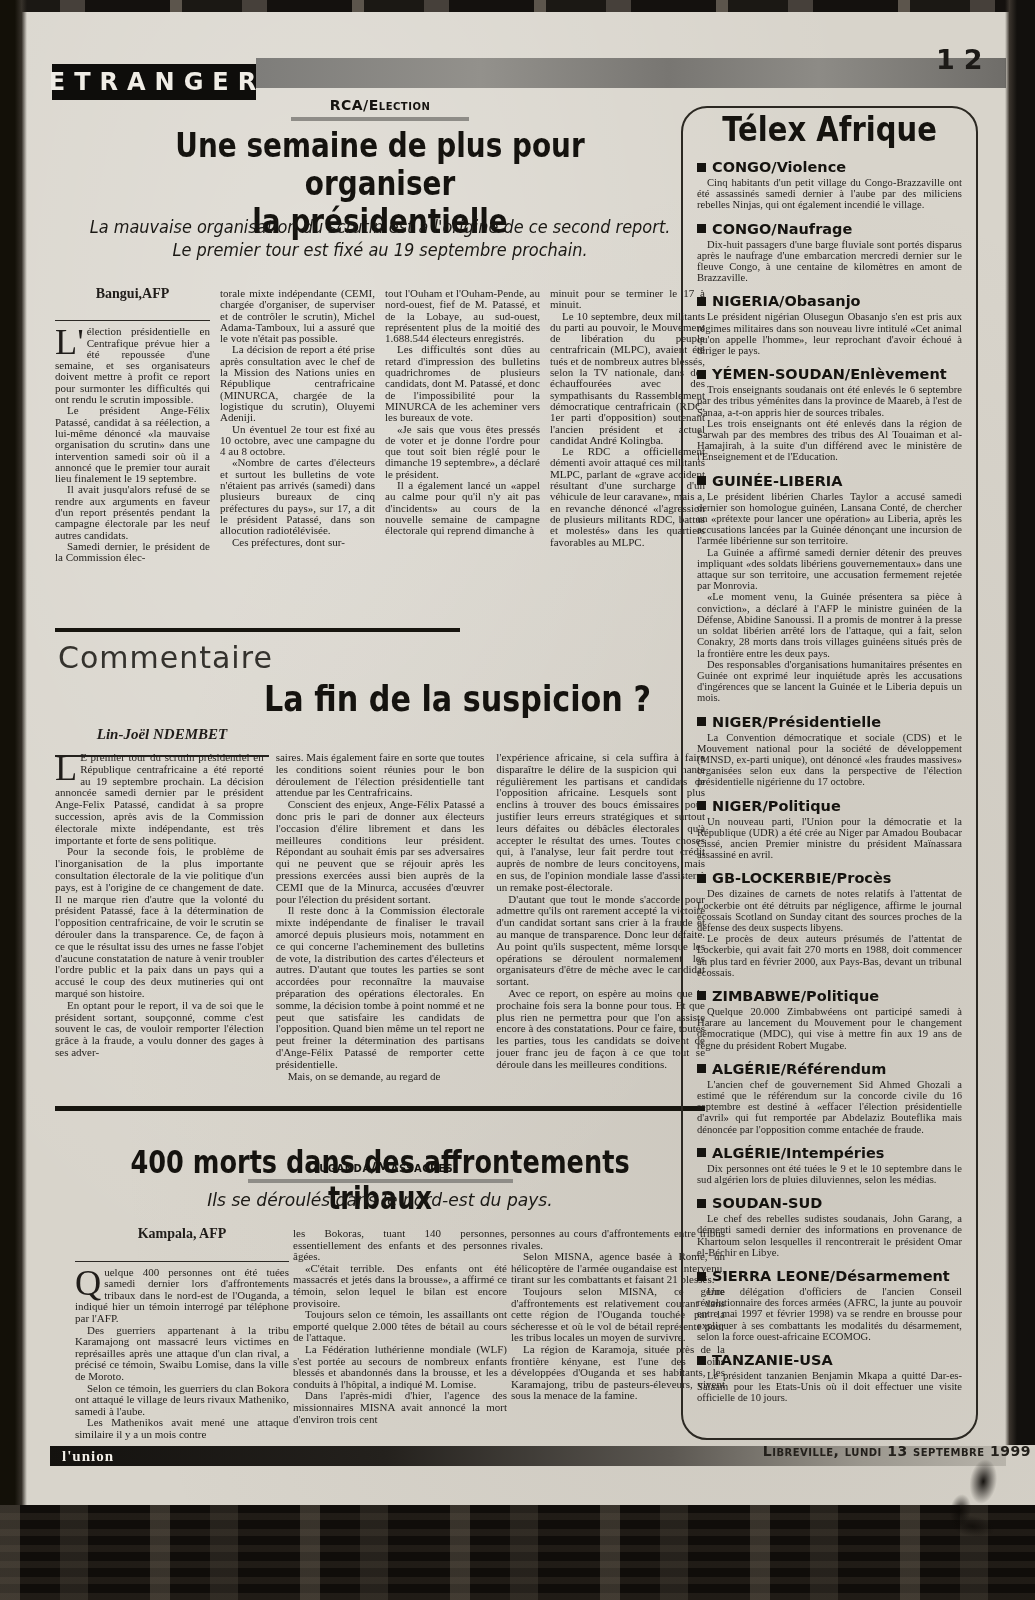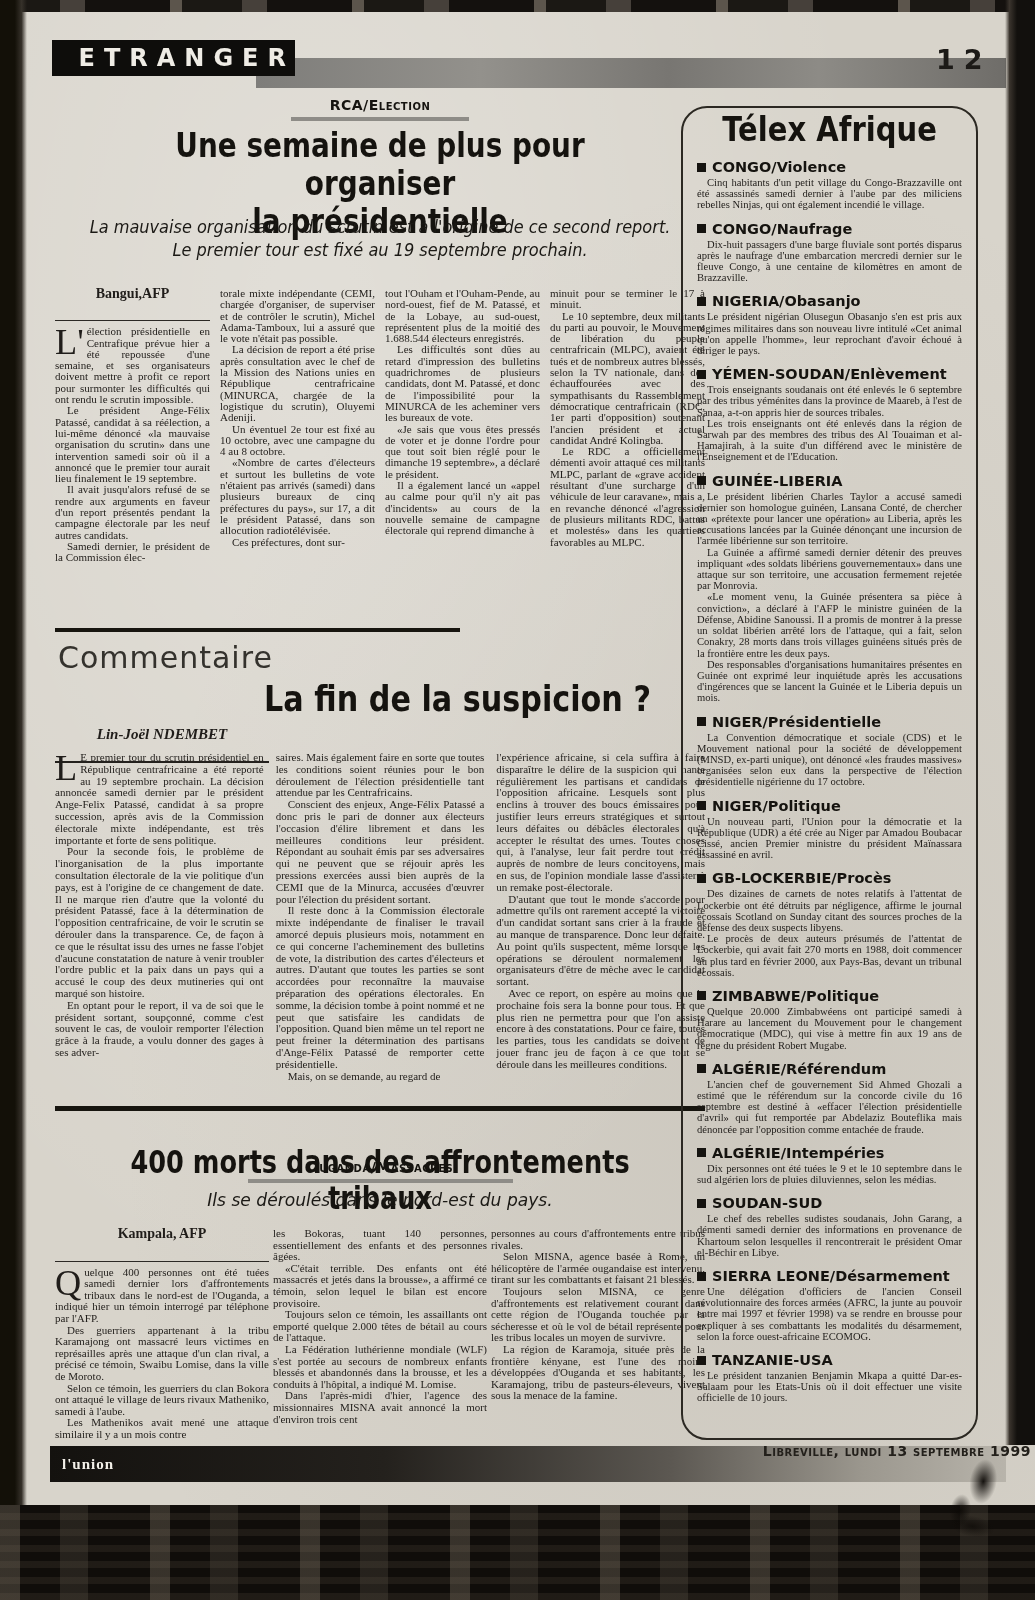--- a/index.html
+++ b/index.html
@@ -25,22 +25,22 @@
     background-image:
       repeating-linear-gradient(90deg,rgba(130,120,104,0.35) 0 20px,rgba(0,0,0,0) 20px 60px,rgba(95,88,76,0.28) 60px 88px,rgba(0,0,0,0) 88px 150px),
       repeating-linear-gradient(0deg,rgba(80,70,58,0.25) 0 7px,rgba(0,0,0,0) 7px 16px);}
   .ink-smudge{position:absolute;left:938px;top:1448px;width:72px;height:92px;z-index:7;
     transform:rotate(9deg);
     background:
       radial-gradient(ellipse 18px 30px at 60% 35%,rgba(12,9,6,0.95),rgba(12,9,6,0) 75%),
       radial-gradient(ellipse 14px 22px at 35% 70%,rgba(12,9,6,0.85),rgba(12,9,6,0) 75%),
       radial-gradient(ellipse 30px 14px at 55% 85%,rgba(12,9,6,0.7),rgba(12,9,6,0) 75%);}
   
-  .section-box{position:absolute;left:52px;top:40px;width:243px;height:36px;background:#0e0d0b;z-index:3;
-    display:flex;align-items:center;justify-content:flex-end;}
+  .section-box{position:absolute;left:52px;top:64px;width:204px;height:36px;background:#0e0d0b;z-index:3;
+    display:flex;align-items:center;justify-content:center;}
   .section-box span{font-family:"DejaVu Sans",sans-serif;font-weight:bold;font-size:24px;color:#efece5;letter-spacing:9px;padding-left:6px;}
   .section-bar{position:absolute;left:256px;top:58px;width:750px;height:30px;z-index:2;
     background:linear-gradient(90deg,#7e7d7a,#93918c 30%,#787672 55%,#8d8b86 75%,#6f6d69 100%);}
   .pagenum{position:absolute;left:936px;top:44px;z-index:7;font-family:"DejaVu Sans",sans-serif;
     font-weight:bold;font-size:27px;letter-spacing:9px;color:#1c1a17;}
   
   .kicker-wrap{position:absolute;left:55px;width:650px;text-align:center;}
   .kicker{font-family:"DejaVu Sans",sans-serif;font-weight:bold;font-size:14px;font-variant:small-caps;letter-spacing:0.5px;color:#15130f;}
   .kicker-rule{height:4px;background:#8e8c87;margin:3px auto 0 auto;}
   .headline{position:absolute;left:55px;width:650px;text-align:center;white-space:pre-line;
@@ -50,42 +50,42 @@
   
   .cols{position:absolute;left:55px;width:650px;display:flex;overflow:hidden;}
   .col{flex:1;overflow:hidden;}
   .cols p{margin:0;text-align:justify;text-indent:12px;}
   .col p:first-child{text-indent:0;}
   .dateline{font-weight:bold;font-size:14px;text-align:center;border-bottom:1.5px solid #2c2925;
     padding-bottom:21px;margin-bottom:5px;font-family:"Liberation Serif",serif;}
   .dc p:first-child::first-letter{float:left;font-size:3.3em;line-height:0.78em;padding:2px 3px 0 0;}
   .rca-cols{top:288px;height:332px;gap:10px;font-size:11px;line-height:11.3px;}
   .comm-cols{top:752px;height:348px;gap:12px;font-size:11px;line-height:11.8px;}
-  .oug-cols{top:1228px;height:216px;gap:4px;font-size:11px;line-height:11.6px;}
+  .oug-cols{top:1228px;height:216px;gap:4px;font-size:11px;line-height:11.6px;margin-left:20px;}
   .rule{position:absolute;background:#17150f;}
   
   .comm-label{position:absolute;left:58px;top:640px;font-family:"DejaVu Sans",sans-serif;
     font-weight:normal;font-size:30px;letter-spacing:1px;color:#34322d;}
   .comm-headline{position:absolute;left:210px;top:678px;width:495px;text-align:center;
     font-family:"DejaVu Sans",sans-serif;font-weight:bold;font-size:36px;color:#15130f;
     transform:scaleX(0.84);transform-origin:50% 50%;}
   .byline{position:absolute;left:55px;top:726px;width:214px;text-align:center;
-    font-weight:bold;font-style:italic;font-size:15px;border-bottom:2px solid #24211d;padding-bottom:18px;}
+    font-weight:bold;font-style:italic;font-size:15px;border-bottom:2px solid #24211d;padding-bottom:12px;}
   
   .telex{position:absolute;left:681px;top:106px;width:297px;height:1334px;z-index:1;
     border:2px solid #2b2822;border-radius:26px;padding:0 14px 10px 14px;box-sizing:border-box;overflow:hidden;}
   .telex-title{text-align:center;font-family:"DejaVu Sans",sans-serif;font-weight:bold;font-size:33px;
     color:#15130f;transform:scaleX(0.88);transform-origin:50% 50%;margin:2px 0 6px 0;}
   .t-item{margin-top:10px;}
   .t-head{font-family:"DejaVu Sans",sans-serif;font-weight:bold;font-size:14.5px;color:#15130f;
     display:flex;align-items:center;margin-bottom:2px;}
   .sq{display:inline-block;width:9px;height:9px;background:#15130f;margin-right:6px;flex:none;}
   .t-item p{margin:0;font-size:10.6px;line-height:11.2px;text-align:justify;text-indent:10px;}
   
-  .footer-bar{position:absolute;left:50px;top:1446px;width:956px;height:36px;z-index:5;
+  .footer-bar{position:absolute;left:50px;top:1446px;width:956px;height:20px;z-index:5;
     background:linear-gradient(90deg,#14120f 0%,#24211d 35%,#5c5852 65%,#9b978e 85%,#b8b4ab 100%);
     display:flex;align-items:center;}
   .brand{font-family:"Liberation Serif",serif;font-weight:bold;font-size:15px;color:#f4f1ea;
     letter-spacing:1px;padding-left:12px;}
   .footer-date{position:absolute;right:4px;top:1443px;z-index:7;font-family:"DejaVu Sans",sans-serif;
     font-variant:small-caps;font-weight:bold;font-size:14px;color:#23201b;letter-spacing:0.5px;}
 </style>
 </head>
 <body>
 

